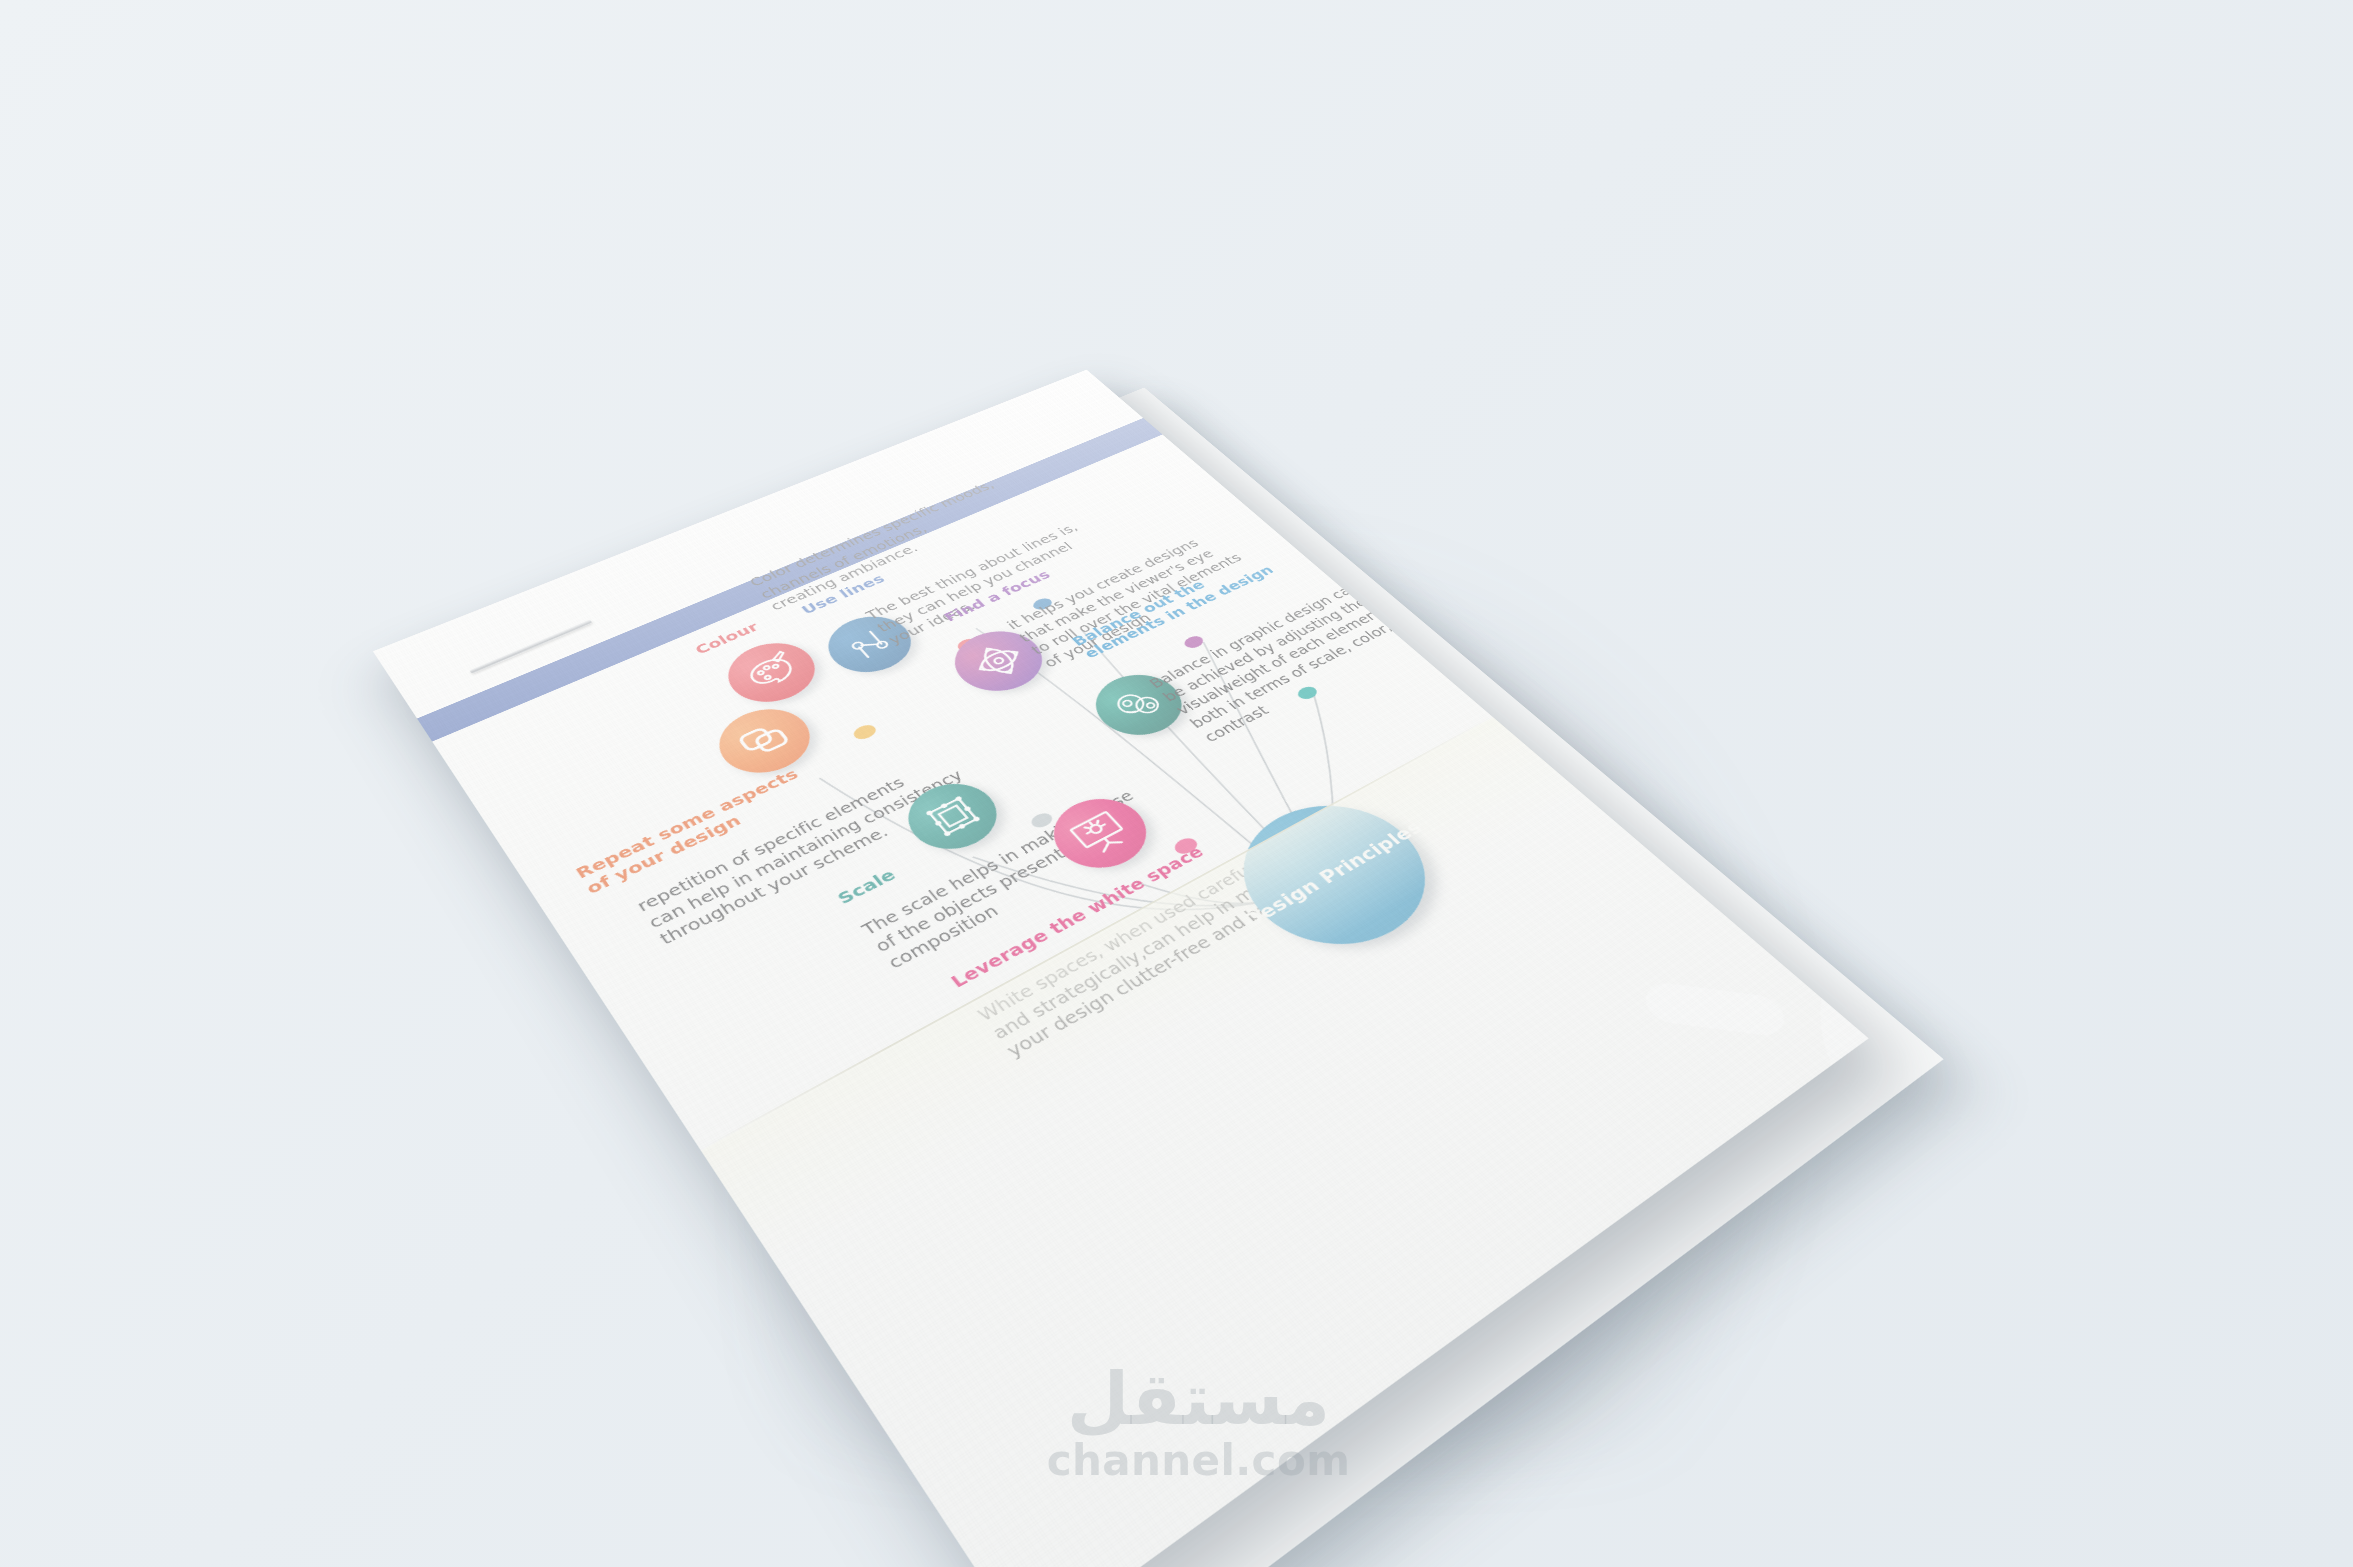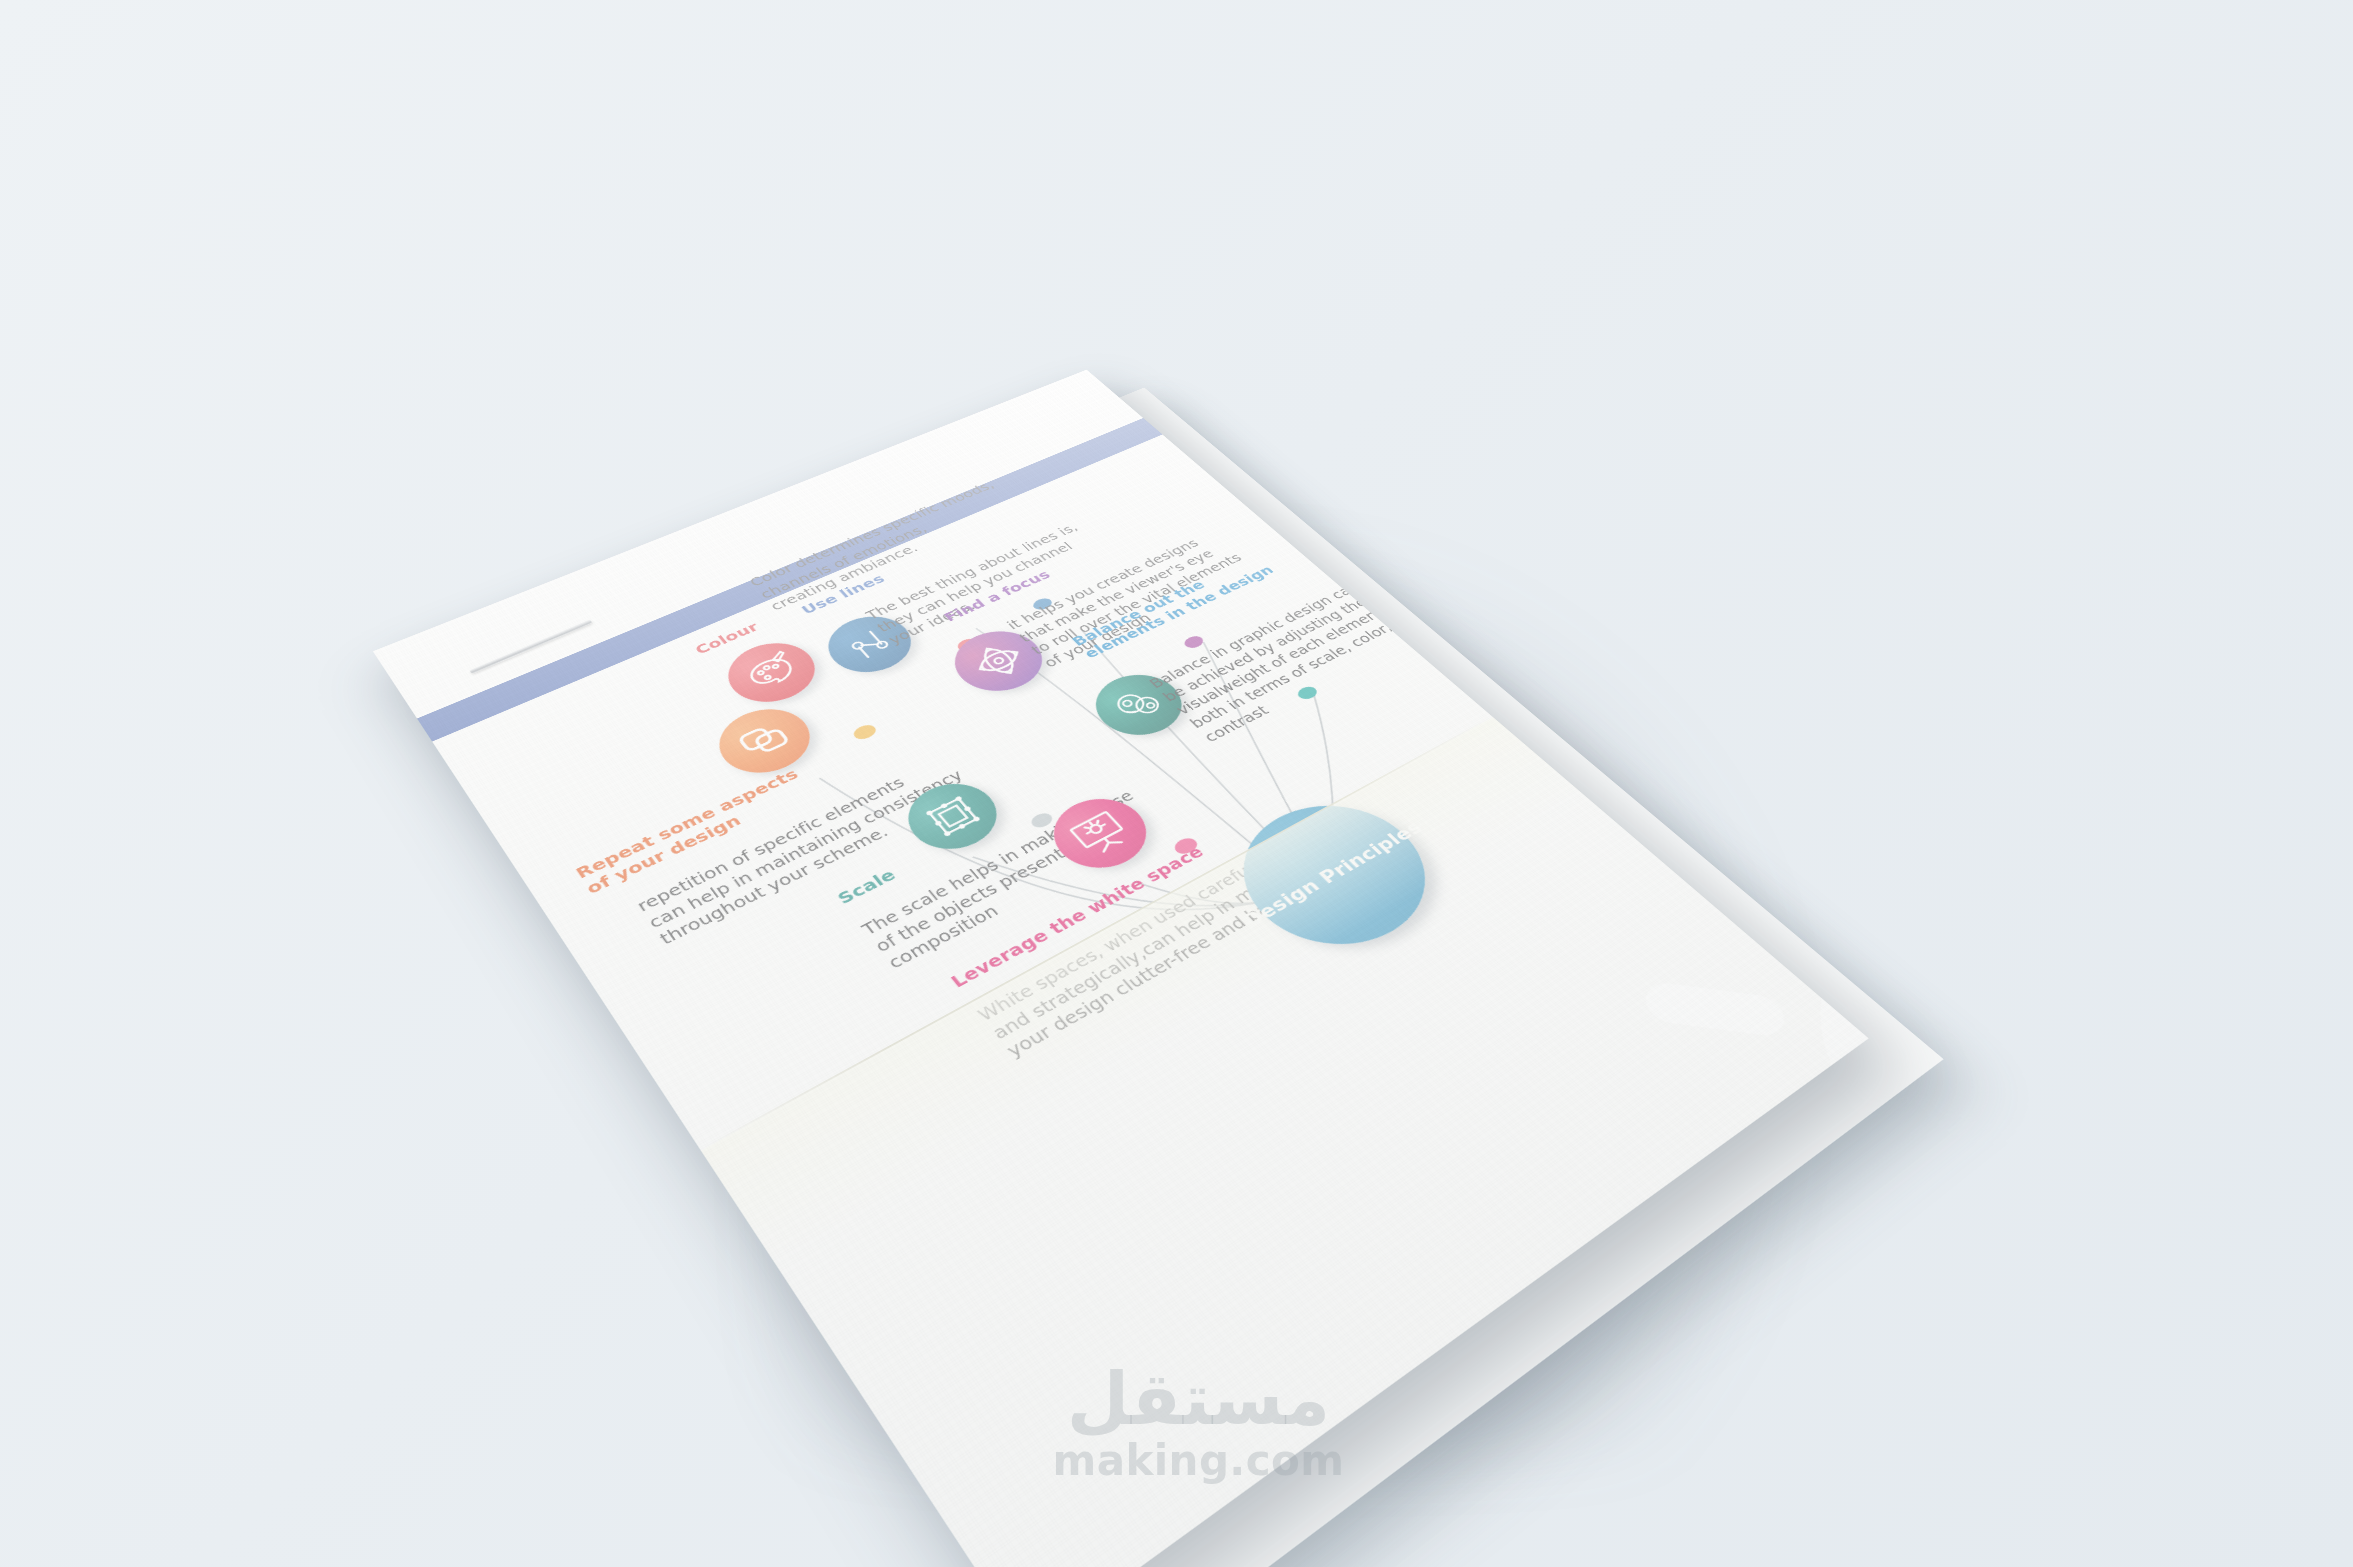--- a/index.html
+++ b/index.html
@@ -300,17 +300,17 @@
       <div class="fold-tint"></div>
       <div class="paper-tex"></div>
       <div class="paper-grain"></div>
 
     </div>
 
   </div>
 
   <div class="watermark">
     <div class="wm-ar">مستقل</div>
-    <div class="wm-en">making.com</div>
+    <div class="wm-en">channel.com</div>
   </div>
 
 </div>
 
 
 </body></html>

